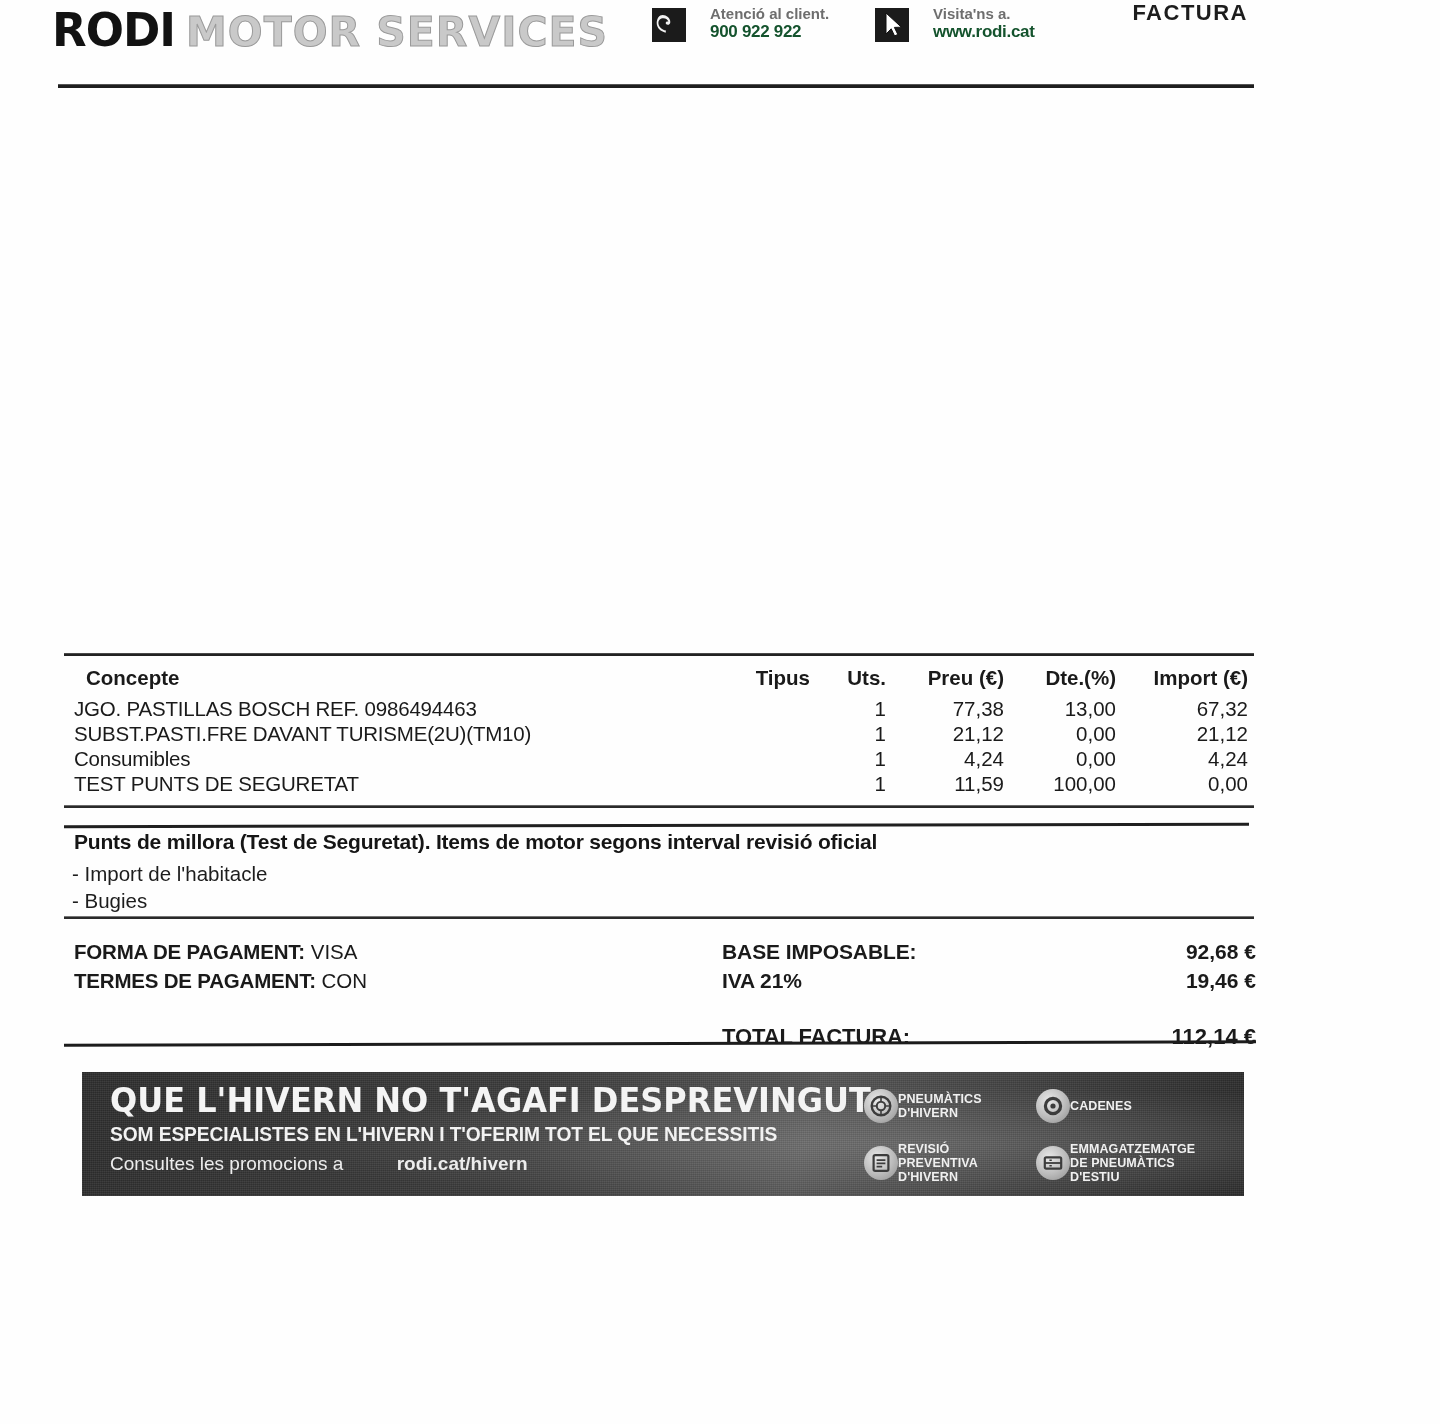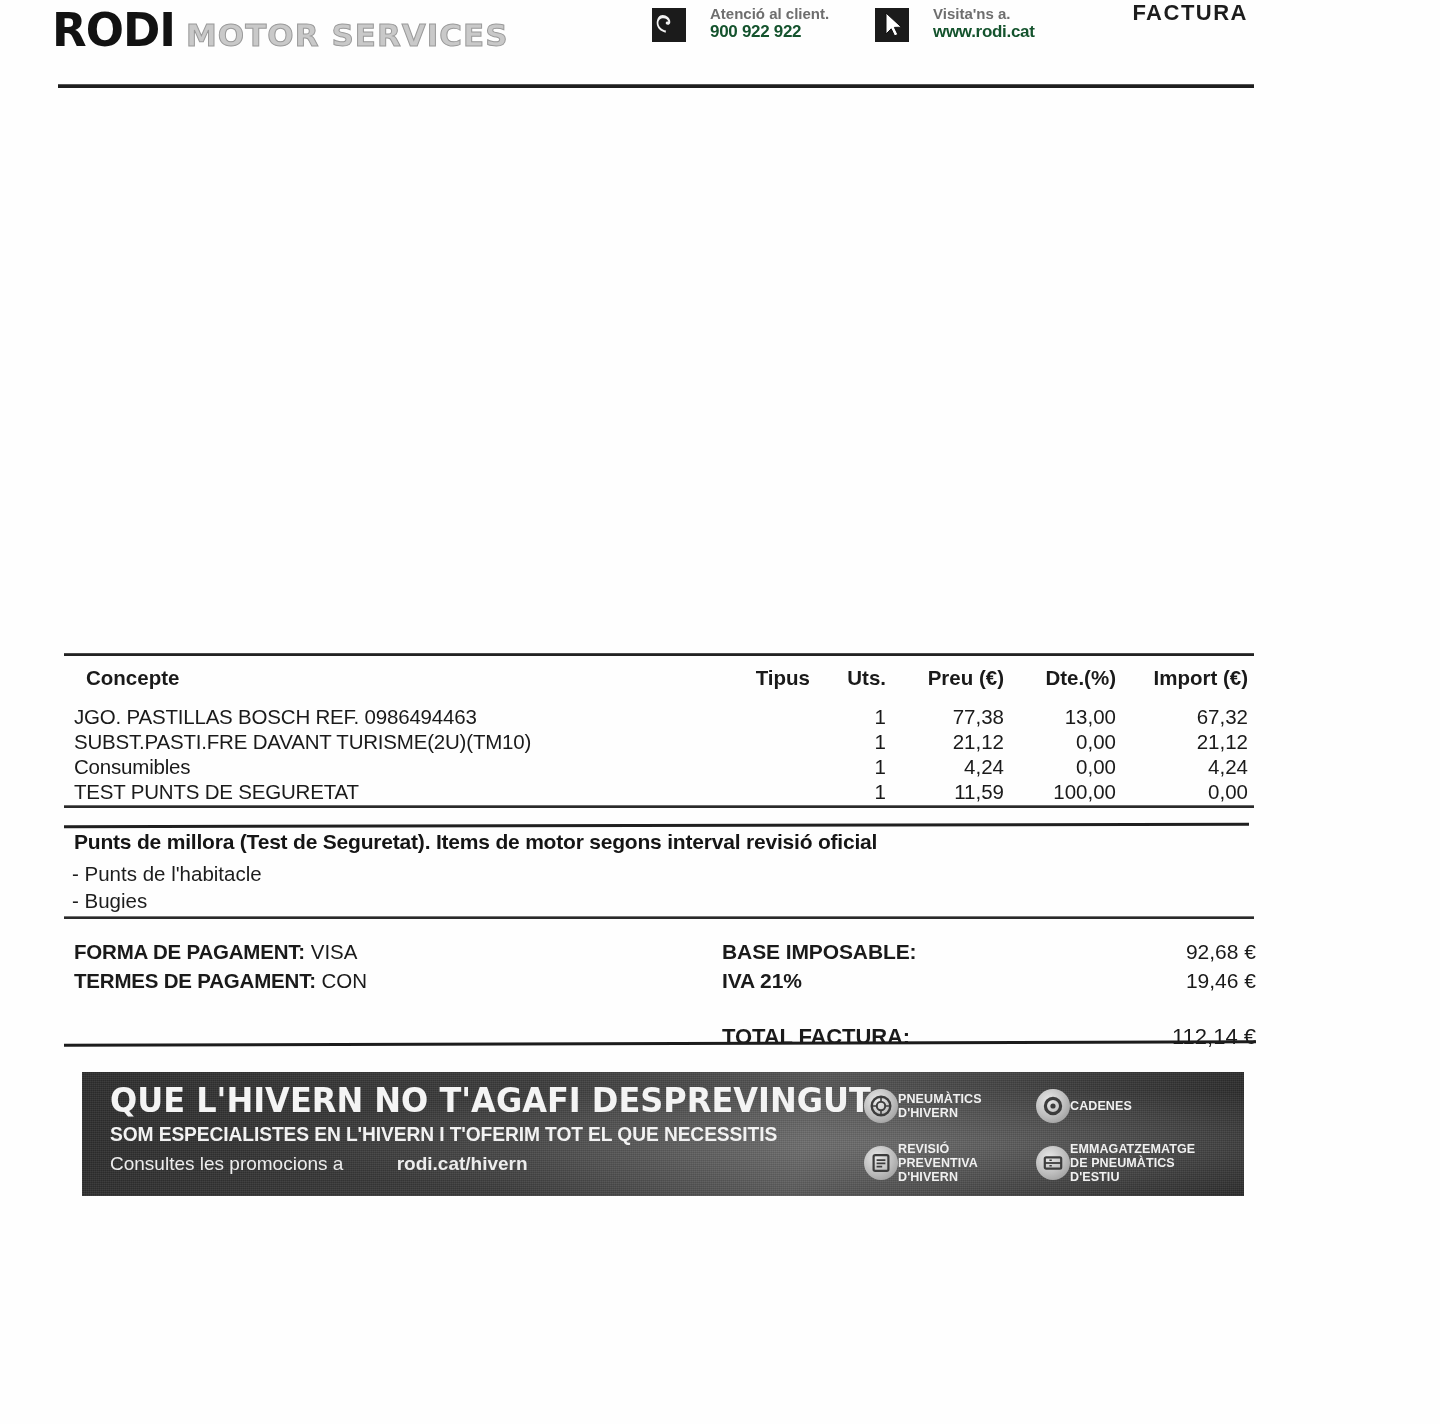--- a/index.html
+++ b/index.html
@@ -46,21 +46,21 @@
     font-family: "DejaVu Sans", sans-serif;
     font-size: 45px;
     font-weight: 700;
     letter-spacing: -1px;
     color: #121212;
     line-height: 46px;
     transform: scaleY(1.02);
   }
   .logo-sub {
     font-family: "DejaVu Sans", sans-serif;
-    font-size: 31px;
+    font-size: 41px;
     font-weight: 700;
     letter-spacing: 1px;
     line-height: 46px;
     color: #c9c9c9;
     -webkit-text-stroke: 1px #9a9a9a;
   }
 
   .contact {
     position: absolute;
     display: flex;
@@ -143,21 +143,21 @@
     font-size: 20.5px;
   }
   .trow {
     display: flex;
     align-items: baseline;
     height: 25px;
   }
   .trow.head { font-weight: 700; height: 31px; }
   .c-concept { width: 660px; padding-left: 22px; box-sizing: border-box; }
   .trow.head .c-concept { padding-left: 22px; }
-  .trow.item .c-concept { padding-left: 10px; letter-spacing: -0.2px; margin-top: 8px; }
+  .trow.item .c-concept { padding-left: 10px; letter-spacing: -0.2px; }
   .c-tipus  { width: 86px;  text-align: right; }
   .c-uts    { width: 76px;  text-align: right; }
   .c-preu   { width: 118px; text-align: right; }
   .c-dte    { width: 112px; text-align: right; }
   .c-import { width: 132px; text-align: right; }
 
   
   .rule-sec-a {
     left: 64px;
     top: 805px;
@@ -216,21 +216,21 @@
     top: 937px;
     width: 534px;
   }
   .tot-row {
     display: flex;
     justify-content: space-between;
     font-size: 21px;
     line-height: 29px;
   }
   .tot-row .t-lbl { font-weight: 700; letter-spacing: -0.1px; }
-  .tot-row .t-val { font-weight: 400; }
+  .tot-row .t-val { font-weight: 700; }
   .tot-row.grand { margin-top: 27px; font-size: 22px; }
   .tot-row.grand .t-lbl { font-weight: 700; }
 
   .rule-bottom {
     left: 64px;
     top: 1042px;
     width: 1192px;
     height: 3px;
     background: #1c1c1c;
     transform: rotate(-0.18deg);
@@ -421,21 +421,21 @@
       <div class="c-import">0,00</div>
     </div>
   </div>
 
   <div class="rule rule-sec-a"></div>
   <div class="rule rule-sec-b"></div>
 
   <div class="millora-title">Punts de millora (Test de Seguretat). Items de motor segons interval revisió oficial</div>
 
   <div class="millora-list">
-    <div>- Punts de l'habitacle</div>
+    <div>- Import de l'habitacle</div>
     <div>- Bugies</div>
   </div>
 
   <div class="rule rule-sec-c"></div>
 
   <div class="pay-block">
     <div class="pay-line">
       <span class="lbl">FORMA DE PAGAMENT:</span>
       <span class="val">VISA</span>
     </div>

